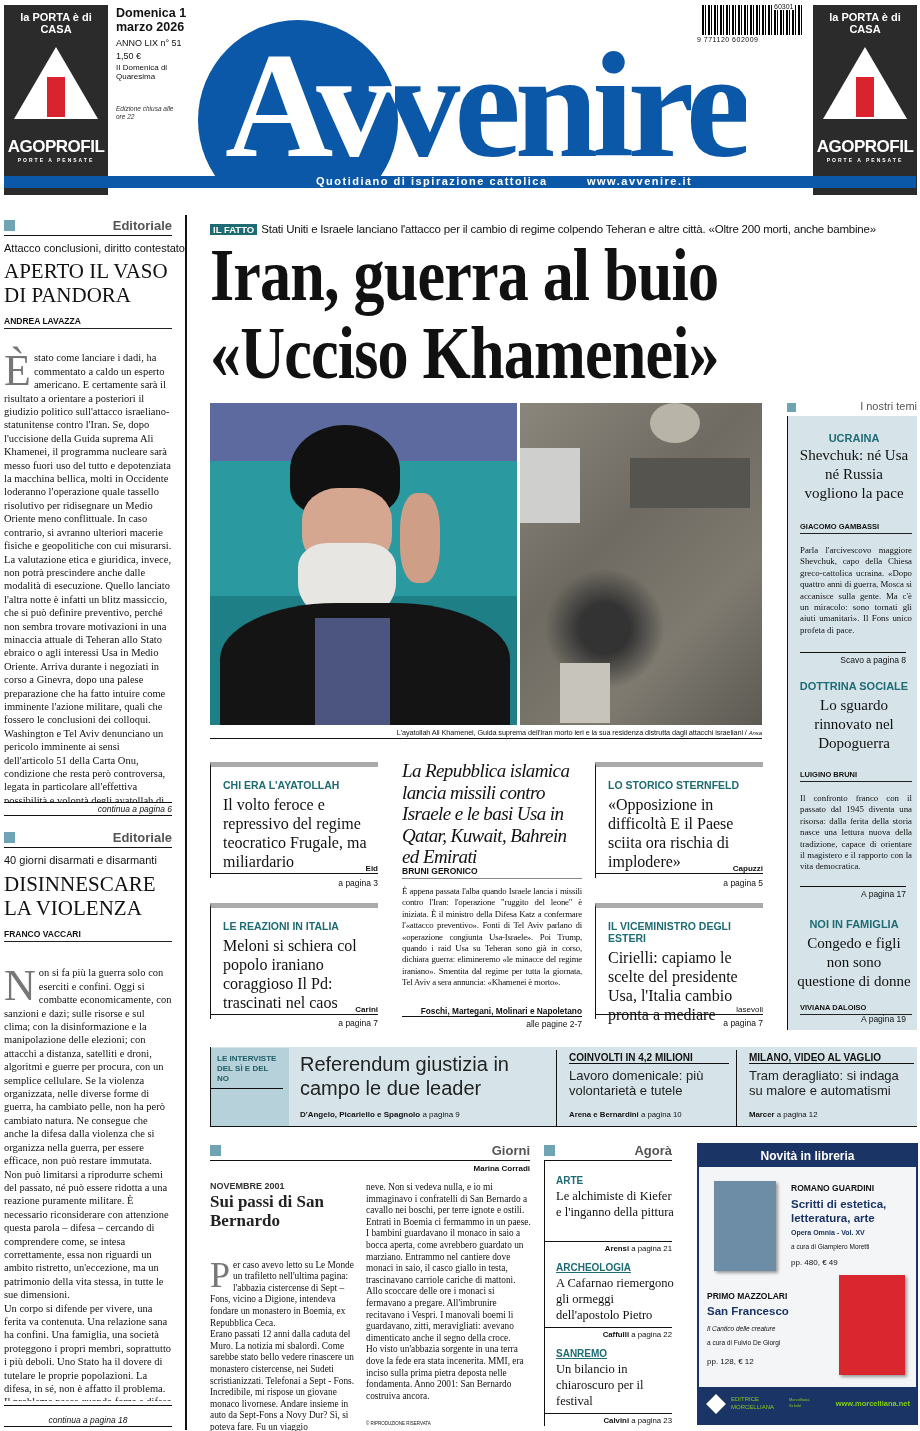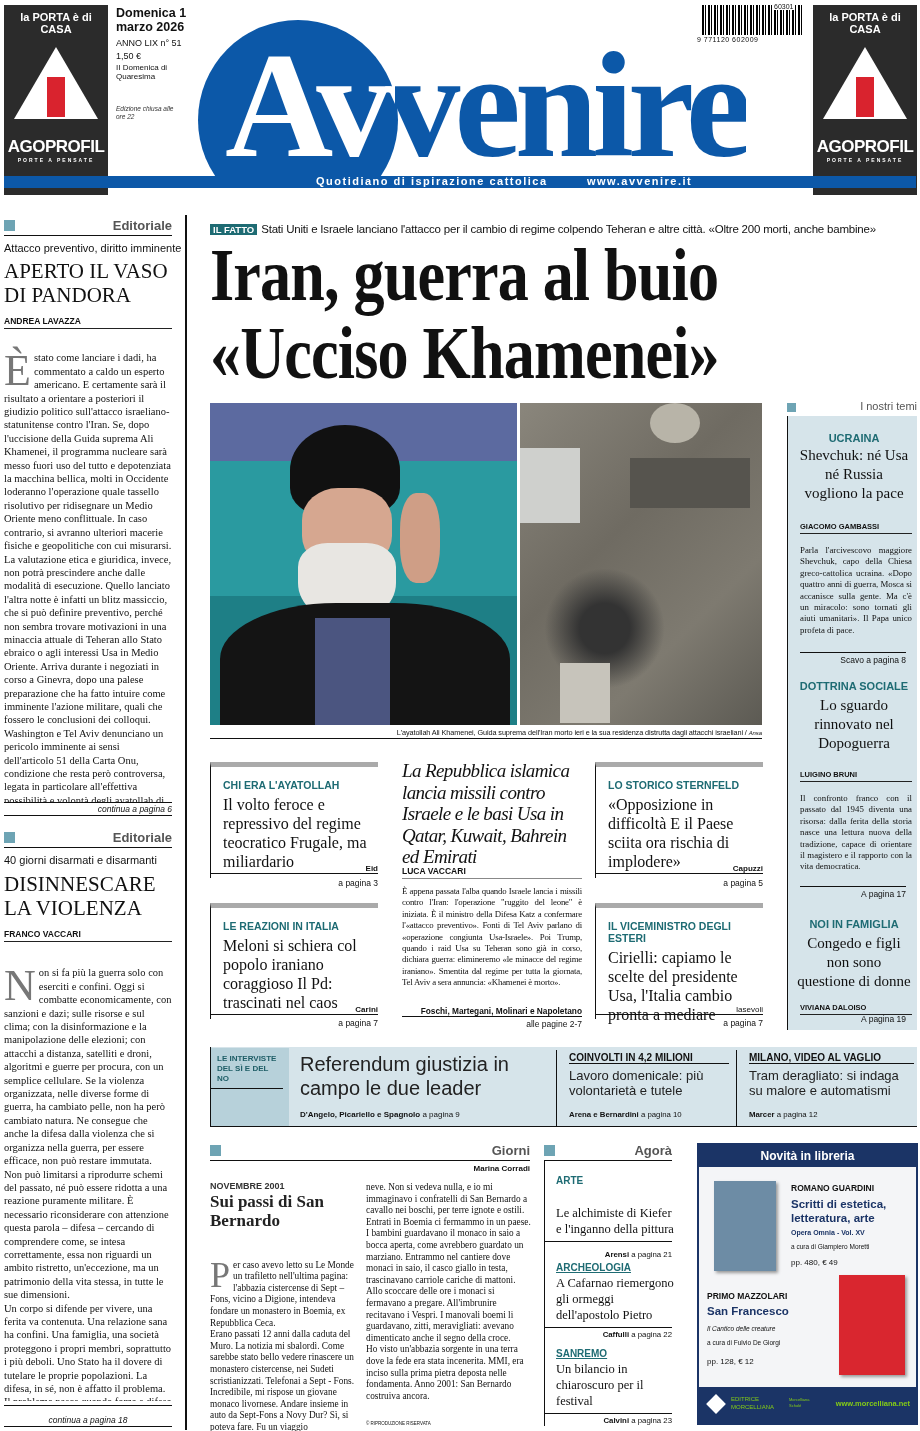--- a/index.html
+++ b/index.html
@@ -68,21 +68,21 @@
 <div class="abs bluebar" style="left:4px;top:176px;width:912px"></div>
 <div class="abs tagline" style="left:316px;top:175px">Quotidiano di ispirazione cattolica</div>
 <div class="abs tagline" style="left:587px;top:175px">www.avvenire.it</div>
 
 <div class="abs vline" style="left:185px;top:215px;height:1215px"></div>
 
 <div class="abs sechead" style="left:4px;top:218px;width:168px">
   <span class="sq"></span>
   <span class="t">Editoriale</span>
 </div>
-<div class="abs sans" style="left:4px;top:242px;font-size:11px">Attacco preventivo, diritto imminente</div>
+<div class="abs sans" style="left:4px;top:242px;font-size:11px">Attacco conclusioni, diritto contestato</div>
 <div class="abs" style="left:4px;top:259px;width:168px;font-size:21px;line-height:24px">APERTO IL VASO DI PANDORA</div>
 <div class="abs byline" style="left:4px;top:316px;width:168px">ANDREA LAVAZZA</div>
 <div class="abs body-txt" style="left:4px;top:338px;width:168px;height:465px;overflow:hidden;white-space:pre-line;font-size:10.5px;line-height:13.4px">
   <span style="float:left;font-size:44px;line-height:36px;color:#777;margin-right:3px;margin-top:2px">È</span><span>stato come lanciare i dadi, ha commentato a caldo un esperto americano. E certamente sarà il risultato a orientare a posteriori il giudizio politico sull'attacco israeliano-statunitense contro l'Iran. Se, dopo l'uccisione della Guida suprema Ali Khamenei, il programma nucleare sarà messo fuori uso del tutto e depotenziata la macchina bellica, molti in Occidente loderanno l'operazione quale tassello risolutivo per ridisegnare un Medio Oriente meno conflittuale. In caso contrario, si avranno ulteriori macerie fisiche e geopolitiche con cui misurarsi. La valutazione etica e giuridica, invece, non potrà prescindere anche dalle modalità di esecuzione. Quello lanciato l'altra notte è infatti un blitz massiccio, che si può definire preventivo, perché non sembra trovare motivazioni in una minaccia attuale di Teheran allo Stato ebraico o agli interessi Usa in Medio Oriente. Arriva durante i negoziati in corso a Ginevra, dopo una palese preparazione che ha fatto intuire come imminente l'azione militare, quali che fossero le conclusioni dei colloqui. Washington e Tel Aviv denunciano un pericolo imminente ai sensi dell'articolo 51 della Carta Onu, condizione che resta però controversa, legata in particolare all'effettiva possibilità e volontà degli ayatollah di dotarsi a breve di un'arma nucleare in violazione degli obblighi internazionali.
 Nessuno può considerare il regime iraniano l'espressione della volontà popolare maggioritaria nel Paese e, per quanto silenziate siano state le comunicazioni, sono certi i massacri dei manifestanti compiuti dalle milizie nei primi giorni dell'anno, anche se non risulta appurato il numero delle vittime.</span>
 </div>
 <div class="abs" style="left:4px;top:802px;width:168px;border-top:1px solid #111"></div>
 <div class="abs sans" style="left:4px;top:804px;width:168px;text-align:right;font-size:8.5px;font-style:italic;border-bottom:1.5px solid #111;padding-bottom:1px">
   <span>continua a pagina 6</span>
 </div>
@@ -139,21 +139,21 @@
 <div class="abs sans" style="left:210px;top:878px;width:168px;text-align:right;font-size:8.5px">a pagina 3</div>
 
 <div class="abs story-box" style="left:210px;top:903px;width:168px;height:116px">
   <div class="kicker" style="padding:12px 0 0 12px;font-size:10.5px">LE REAZIONI IN ITALIA</div>
   <div style="padding:4px 0 0 12px;font-size:16px;line-height:19px">Meloni si schiera col popolo iraniano coraggioso Il Pd: trascinati nel caos</div>
 </div>
 <div class="abs sans" style="left:210px;top:1005px;width:168px;text-align:right;font-size:8px;font-weight:bold;border-bottom:1px solid #111">Carini</div>
 <div class="abs sans" style="left:210px;top:1018px;width:168px;text-align:right;font-size:8.5px">a pagina 7</div>
 
 <div class="abs" style="left:402px;top:760px;width:180px;font-style:italic;font-size:19px;line-height:21.5px;letter-spacing:-0.6px">La Repubblica islamica lancia missili contro Israele e le basi Usa in Qatar, Kuwait, Bahrein ed Emirati</div>
-<div class="abs byline" style="left:402px;top:866px;width:180px;border-bottom:1px solid #888">LUCA VACCARI</div>
+<div class="abs byline" style="left:402px;top:866px;width:180px;border-bottom:1px solid #888">BRUNI GERONICO</div>
 <div class="abs body-txt" style="left:402px;top:886px;width:180px;font-size:8.8px;line-height:11.4px;text-align:justify;letter-spacing:-0.2px">È appena passata l'alba quando Israele lancia i missili contro l'Iran: l'operazione "ruggito del leone" è iniziata. È il ministro della Difesa Katz a confermare l'«attacco preventivo». Fonti di Tel Aviv parlano di «operazione congiunta Usa-Israele». Poi Trump, quando i raid Usa su Teheran sono già in corso, dichiara guerra: elimineremo «le minacce del regime iraniano». Smentita dal regime per tutta la giornata, Tel Aviv a sera annuncia: «Khamenei è morto».</div>
 <div class="abs sans" style="left:402px;top:1006px;width:180px;text-align:right;font-size:8.3px;font-weight:bold;border-bottom:1px solid #111">Foschi, Martegani, Molinari e Napoletano</div>
 <div class="abs sans" style="left:402px;top:1019px;width:180px;text-align:right;font-size:8.5px">alle pagine 2-7</div>
 
 <div class="abs story-box" style="left:595px;top:762px;width:168px;height:116px">
   <div class="kicker" style="padding:12px 0 0 12px;font-size:10.5px">LO STORICO STERNFELD</div>
   <div style="padding:4px 0 0 12px;font-size:16px;line-height:19px">«Opposizione in difficoltà E il Paese sciita ora rischia di implodere»</div>
 </div>
 <div class="abs sans" style="left:595px;top:864px;width:168px;text-align:right;font-size:8px;font-weight:bold;border-bottom:1px solid #111">Capuzzi</div>
 <div class="abs sans" style="left:595px;top:878px;width:168px;text-align:right;font-size:8.5px">a pagina 5</div>
@@ -169,21 +169,21 @@
   <span style="position:absolute;left:0;top:1px;width:9px;height:9px;background:#6ea4b4"></span>
   <span class="sans" style="position:absolute;right:0;top:-2px;font-size:11px;color:#555">I nostri temi</span>
 </div>
 <div class="abs side" style="left:787px;top:416px;width:130px;height:614px;border-left:1.5px solid #111"></div>
 
 <div class="abs" style="left:797px;top:432px;width:114px;text-align:center">
   <div class="kicker" style="font-size:11px">UCRAINA</div>
   <div style="font-size:15px;line-height:19px;margin-top:2px">Shevchuk: né Usa né Russia vogliono la pace</div>
 </div>
 <div class="abs byline" style="left:800px;top:522px;width:112px;font-size:7.5px">GIACOMO GAMBASSI</div>
-<div class="abs body-txt" style="left:800px;top:545px;width:112px;font-size:8.8px;line-height:11.4px;text-align:justify">Parla l'arcivescovo maggiore Shevchuk, capo della Chiesa greco-cattolica ucraina. «Dopo quattro anni di guerra, Mosca si accanisce sulla gente. Ma c'è un miracolo: sono tornati gli aiuti umanitari». Il Papa unico profeta di pace.</div>
+<div class="abs body-txt" style="left:800px;top:545px;width:112px;font-size:8.8px;line-height:11.4px;text-align:justify">Parla l'arcivescovo maggiore Shevchuk, capo della Chiesa greco-cattolica ucraina. «Dopo quattro anni di guerra, Mosca si accanisce sulla gente. Ma c'è un miracolo: sono tornati gli aiuti umanitari». Il Fons unico profeta di pace.</div>
 <div class="abs sans" style="left:800px;top:652px;width:106px;text-align:right;font-size:8.5px;border-top:1px solid #111;padding-top:2px">Scavo a pagina 8</div>
 
 <div class="abs" style="left:797px;top:680px;width:114px;text-align:center">
   <div class="kicker" style="font-size:11px">DOTTRINA SOCIALE</div>
   <div style="font-size:15px;line-height:19px;margin-top:4px">Lo sguardo rinnovato nel Dopoguerra</div>
 </div>
 <div class="abs byline" style="left:800px;top:770px;width:112px;font-size:7.5px">LUIGINO BRUNI</div>
 <div class="abs body-txt" style="left:800px;top:793px;width:112px;font-size:8.8px;line-height:11.4px;text-align:justify">Il confronto franco con il passato dal 1945 diventa una risorsa: dalla ferita della storia nasce una lettura nuova della tradizione, capace di orientare il magistero e il rapporto con la vita democratica.</div>
 <div class="abs sans" style="left:800px;top:886px;width:106px;text-align:right;font-size:8.5px;border-top:1px solid #111;padding-top:2px">A pagina 17</div>
 
@@ -236,23 +236,23 @@
 <div class="abs sans" style="left:366px;top:1421px;font-size:4.5px">© RIPRODUZIONE RISERVATA</div>
 
 <div class="abs sechead" style="left:544px;top:1143px;width:128px">
   <span class="sq"></span>
   <span class="t">Agorà</span>
 </div>
 <div class="abs vline" style="left:544px;top:1161px;height:265px;width:1px"></div>
 
 <div class="abs" style="left:556px;top:1175px;width:118px">
   <div class="sans teal" style="font-size:10px;font-weight:bold;">ARTE</div>
-  <div style="font-size:12.5px;line-height:16px;margin-top:19px">Le alchimiste di Kiefer e l'inganno della pittura</div>
-</div>
-<div class="abs sans" style="left:544px;top:1241px;width:128px;text-align:right;font-size:7.8px;border-top:1px solid #111;padding-top:8px">
+  <div style="font-size:12.5px;line-height:16px;margin-top:2px">Le alchimiste di Kiefer e l'inganno della pittura</div>
+</div>
+<div class="abs sans" style="left:544px;top:1241px;width:128px;text-align:right;font-size:7.8px;border-top:1px solid #111;padding-top:2px">
   <b>Arensi</b> <span>a pagina 21</span>
 </div>
 <div class="abs" style="left:556px;top:1262px;width:118px">
   <div class="sans teal" style="font-size:10px;font-weight:bold;text-decoration:underline">ARCHEOLOGIA</div>
   <div style="font-size:12.5px;line-height:16px;margin-top:2px">A Cafarnao riemergono gli ormeggi dell'apostolo Pietro</div>
 </div>
 <div class="abs sans" style="left:544px;top:1327px;width:128px;text-align:right;font-size:7.8px;border-top:1px solid #111;padding-top:2px">
   <b>Caffulli</b> <span>a pagina 22</span>
 </div>
 <div class="abs" style="left:556px;top:1348px;width:118px">

